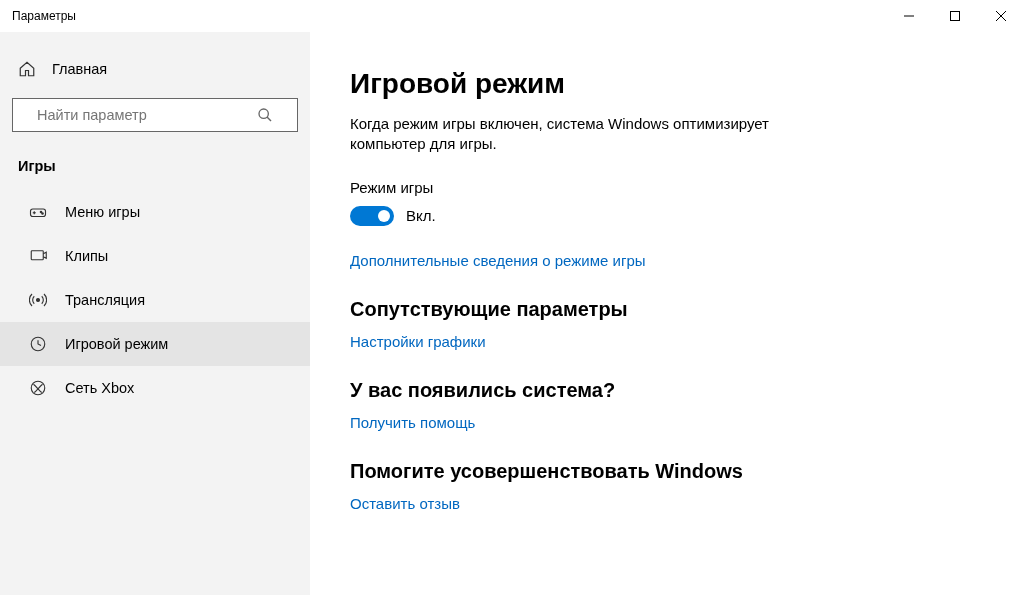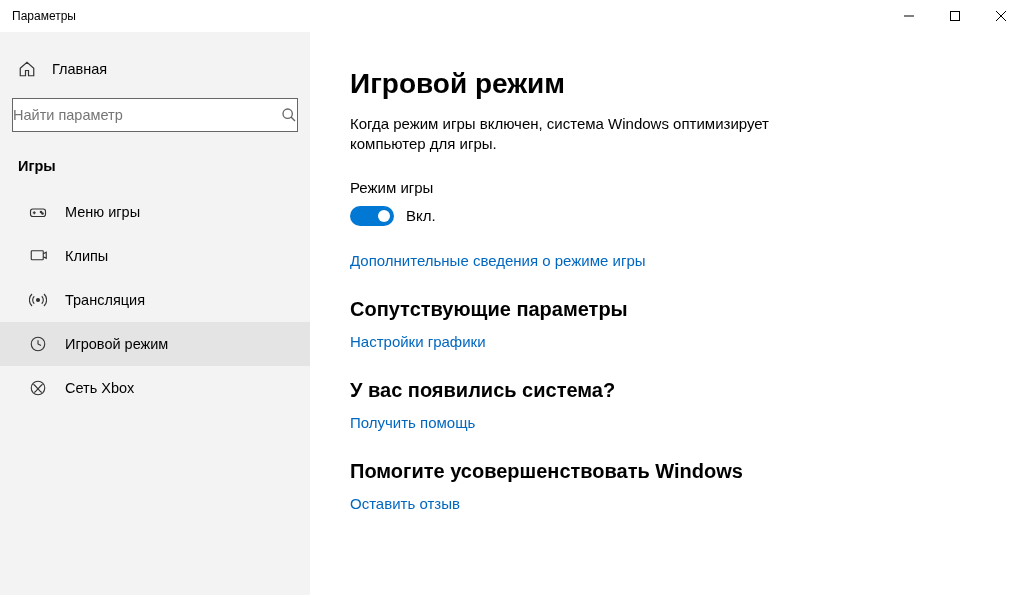--- a/index.html
+++ b/index.html
@@ -11,21 +11,21 @@
     .window-btn { width: 46px; height: 32px; display: flex; align-items: center; justify-content: center; cursor: pointer; }
     .window-btn svg { width: 10px; height: 10px; }
     
     .content { flex: 1; display: flex; }
     
     .sidebar { width: 310px; background: #f3f3f3; padding-top: 18px; display: flex; flex-direction: column; }
     
     .home-link { display: flex; align-items: center; gap: 16px; padding: 10px 18px; cursor: pointer; font-size: 14.5px; }
     .home-link .icon { width: 18px; height: 18px; display: flex; align-items: center; justify-content: center; }
     
-    .search-box { margin: 10px 12px 18px 12px; border: 1px solid #666; background: #fff; height: 34px; display: flex; align-items: center; padding: 0 0; }
+    .search-box { margin: 10px 12px 18px 12px; border: 1px solid #666; background: #fff; height: 34px; display: flex; align-items: center; padding: 0 24px; }
     .search-box input { border: none; outline: none; flex: 1; font-size: 14.5px; background: transparent; color: #666; }
     .search-box .search-icon { width: 16px; height: 16px; color: #555; }
     
     .category-label { font-weight: 600; font-size: 14.5px; padding: 8px 18px 16px 18px; }
     
     .nav-list { display: flex; flex-direction: column; }
     .nav-item { display: flex; align-items: center; gap: 18px; padding: 13px 29px; cursor: pointer; font-size: 14.5px; position: relative; }
     .nav-item.active { background: #e4e4e4; }
     .nav-item .icon { width: 18px; height: 18px; display: flex; align-items: center; justify-content: center; color: #333; flex-shrink: 0; }
     

